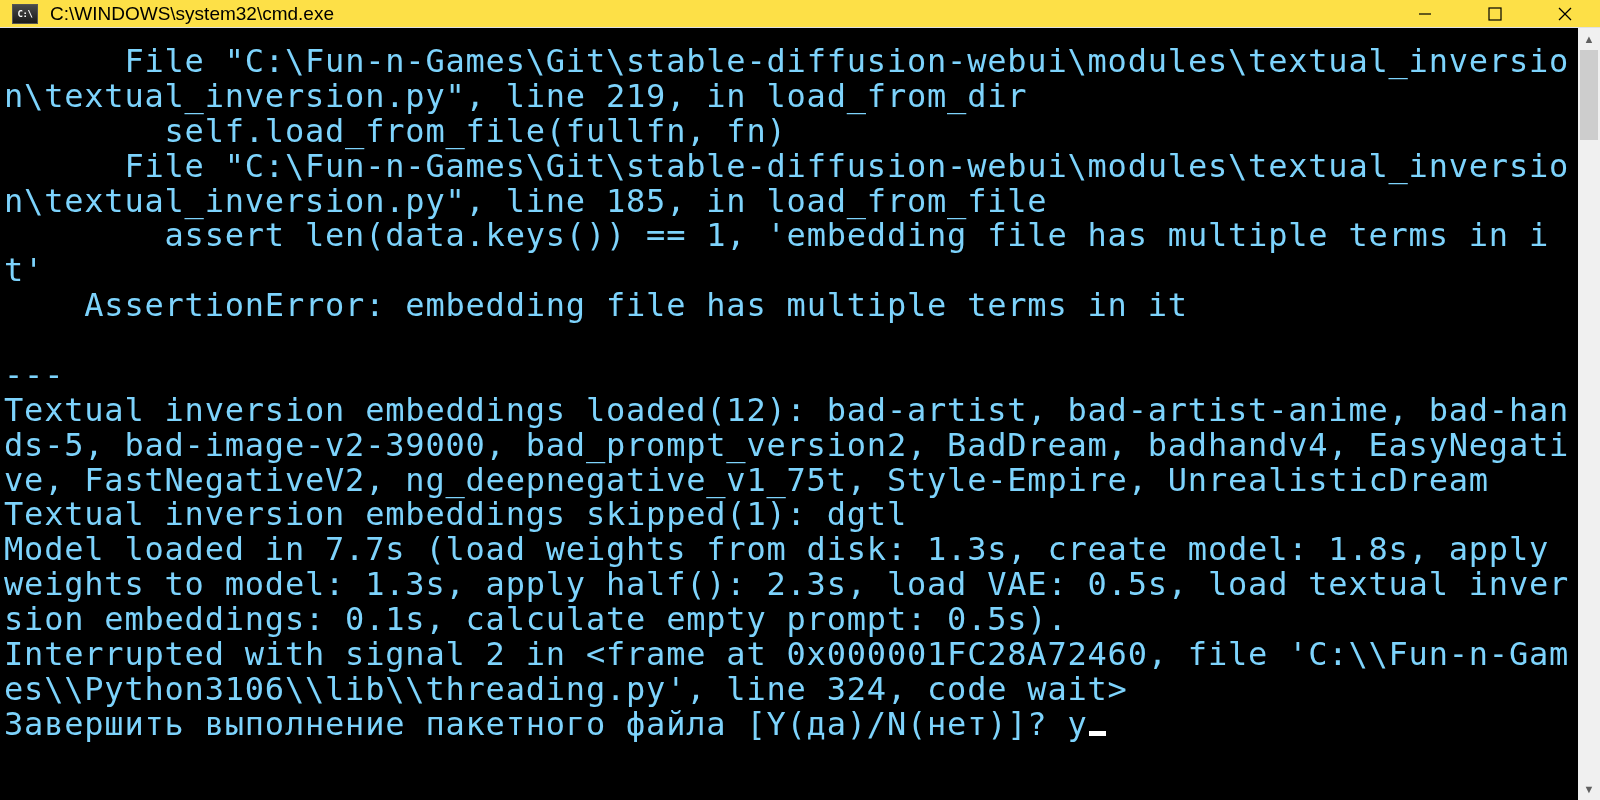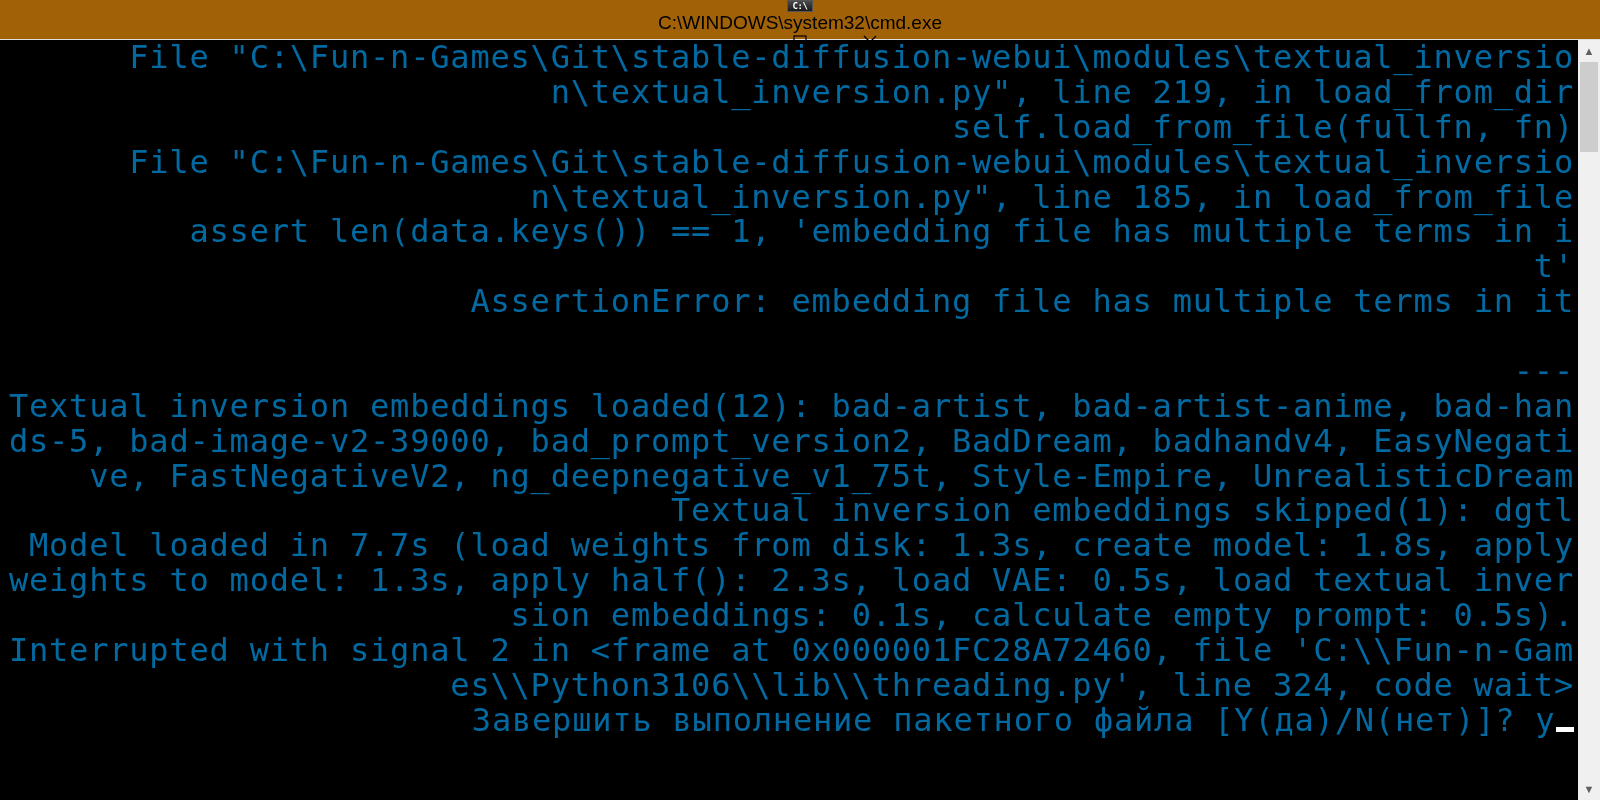--- a/index.html
+++ b/index.html
@@ -10,27 +10,26 @@
     body {
       font-family: "Segoe UI", Tahoma, sans-serif;
       background: #ffffff;
       width: 1600px;
       height: 800px;
       overflow: hidden;
       display: flex;
       flex-direction: column;
     }
     .titlebar {
-      height: 40px;
-      background: #a16207;
+      height: 28px;
+      background: #fde047;
       display: flex;
       align-items: center;
       border-bottom: 1px solid #e0e0e0;
       flex-shrink: 0;
-      flex-direction: column;
     }
     .titlebar-icon {
       width: 26px;
       height: 20px;
       margin-left: 12px;
       margin-right: 12px;
       background: linear-gradient(180deg, #4a4a4a 0%, #1a1a1a 100%);
       border: 1px solid #555;
       position: relative;
       display: flex;
@@ -72,30 +71,29 @@
     }
     .terminal-wrap {
       flex: 1;
       display: flex;
       background: #000000;
       overflow: hidden;
     }
     .terminal {
       flex: 1;
       background: #000000;
-      color: #0369a1;
+      color: #7dd3fc;
       font-family: Consolas, "Lucida Console", monospace;
       font-size: 32px;
       line-height: 1.09;
       letter-spacing: 0.8px;
       white-space: pre-wrap;
       word-break: break-all;
-      padding: 0 4px 0 4px;
+      padding: 16px 4px 0 4px;
       overflow: hidden;
-      text-align: right;
     }
     .scrollbar {
       width: 22px;
       background: #f0f0f0;
       position: relative;
       flex-shrink: 0;
     }
     .scroll-arrow {
       width: 100%;
       height: 22px;

